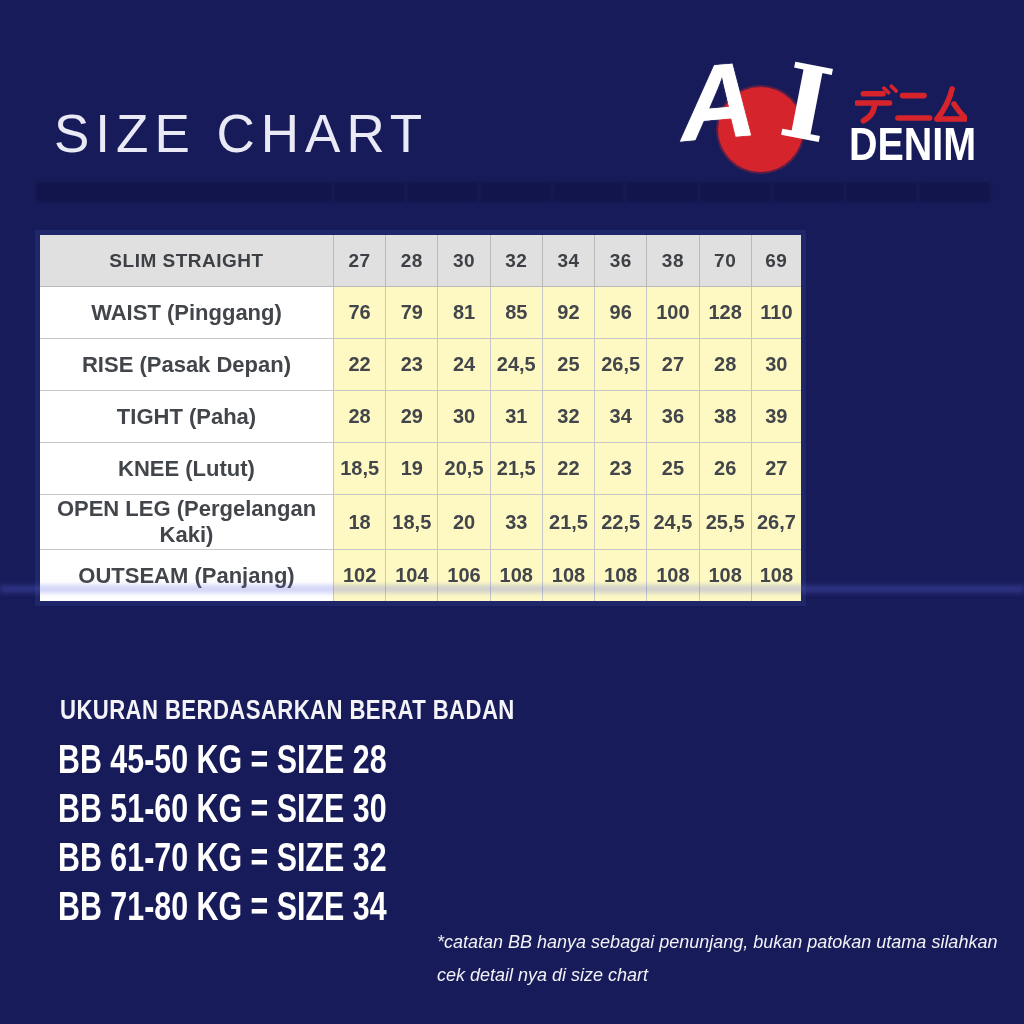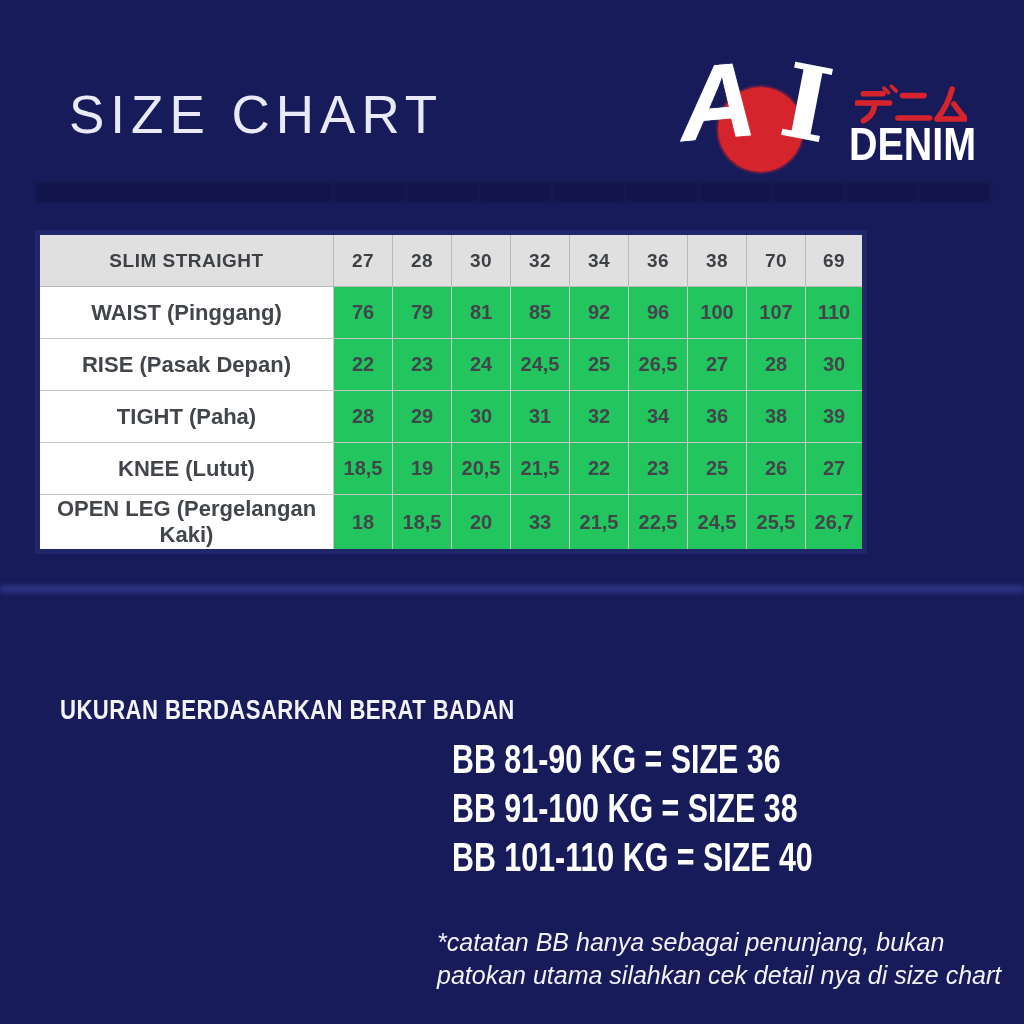--- a/index.html
+++ b/index.html
@@ -3,24 +3,23 @@
 <meta charset="utf-8">
 <style>
   html,body{margin:0;padding:0;}
   #canvas{
     position:relative;width:1024px;height:1024px;overflow:hidden;
     background:#181b59;
     font-family:"Liberation Sans",sans-serif;
   }
   
   .page-title{
-    position:absolute;left:54px;top:84px;
+    position:absolute;left:54px;top:103px;
     font-size:53px;font-weight:300;letter-spacing:6px;
     color:#e9eaf5;
-    margin-left:15px;
   }
   
   .logo{position:absolute;left:683px;top:64px;width:302px;height:118px;}
   .logo .sun{
     position:absolute;left:35px;top:23px;width:85px;height:85px;
     background:#d6242c;border-radius:50%;
     box-shadow:0 0 0 2px rgba(214,36,44,.35);
   }
   .logo .letter-a{
     position:absolute;left:-4px;top:-16px;
@@ -42,58 +41,58 @@
   }
   
   .ghost-row{
     position:absolute;left:36px;top:181px;width:956px;height:21px;
     display:flex;filter:blur(1.5px);opacity:.75;
   }
   .ghost-cell{flex:1;background:rgba(0,2,30,.32);margin-right:2px;border-top:1px solid rgba(120,130,200,.12);}
   .ghost-label{flex:0 0 296px;}
   
   .size-table{
-    position:absolute;left:35px;top:230px;width:832px;
+    position:absolute;left:35px;top:230px;width:771px;
     border-collapse:collapse;table-layout:fixed;
     border:5px solid #20266a;
     background:#fff;
   }
   .size-table col.c-label{width:296px;}
   .size-table th,.size-table td{
     height:49px;text-align:center;vertical-align:middle;
     font-size:20px;color:#42464b;
     border:1px solid #c7c7c7;
   }
   .size-table thead th{
     background:#e0e0e0;border-color:#b9b9b9;
     font-weight:700;color:#3d4045;font-size:19px;letter-spacing:.5px;
   }
   .size-table tbody th{font-weight:600;font-size:22px;background:#fff;}
-  .size-table tbody td{font-weight:600;background:#22c55e;margin-top:23px;}
+  .size-table tbody td{font-weight:600;background:#fef9c3;margin-top:23px;}
   .table-glow{
     position:absolute;left:0px;top:585px;width:1024px;height:8px;
     background:rgba(95,105,225,.30);filter:blur(2.5px);
   }
   
   .wg-heading{
     position:absolute;left:60px;top:697px;
     font-size:27px;font-weight:700;color:#f4f4f8;line-height:1;
     transform:scaleX(.82);transform-origin:0 0;letter-spacing:0.5px;
   }
   .wg-list{position:absolute;color:#fff;}
   .wg-list-left{left:58px;top:735px;}
   .wg-list-right{left:452px;top:735px;}
   .wg-list > div{
     display:block;height:49px;line-height:49px;
     font-size:40px;font-weight:700;white-space:nowrap;
     transform:scaleX(.76);transform-origin:0 0;
   }
   .wg-note{
     position:absolute;left:437px;top:926px;width:575px;
-    font-size:25px;font-style:italic;font-weight:400;
+    font-size:18px;font-style:italic;font-weight:400;
     color:#f3f3f7;line-height:33px;
   }
   svg .kat{stroke:#d6242c;fill:none;stroke-width:6;stroke-linecap:round;}
   svg .kat-thin{stroke:#d6242c;fill:none;stroke-width:4;stroke-linecap:round;}
 </style>
 </head>
 <body>
 
 <div id="canvas">
 
@@ -161,21 +160,21 @@
     <tbody>
         <tr>
           <th>WAIST (Pinggang)</th>
           <td>76</td>
           <td>79</td>
           <td>81</td>
           <td>85</td>
           <td>92</td>
           <td>96</td>
           <td>100</td>
-          <td>107</td>
+          <td>128</td>
           <td>110</td>
         </tr>
         <tr>
           <th>RISE (Pasak Depan)</th>
           <td>22</td>
           <td>23</td>
           <td>24</td>
           <td>24,5</td>
           <td>25</td>
           <td>26,5</td>
@@ -212,25 +211,38 @@
           <td>18</td>
           <td>18,5</td>
           <td>20</td>
           <td>33</td>
           <td>21,5</td>
           <td>22,5</td>
           <td>24,5</td>
           <td>25,5</td>
           <td>26,7</td>
         </tr>
+        <tr>
+          <th>OUTSEAM (Panjang)</th>
+          <td>102</td>
+          <td>104</td>
+          <td>106</td>
+          <td>108</td>
+          <td>108</td>
+          <td>108</td>
+          <td>108</td>
+          <td>108</td>
+          <td>108</td>
+        </tr>
       </tbody>
   </table>
   <div class="table-glow"></div>
 
   <div class="wg-heading">UKURAN BERDASARKAN BERAT BADAN</div>
-  <div class="wg-list wg-list-right">
-      <div>BB 81-90 KG = SIZE 36</div>
-      <div>BB 91-100 KG = SIZE 38</div>
-      <div>BB 101-110 KG = SIZE 40</div>
+  <div class="wg-list wg-list-left">
+      <div>BB 45-50 KG = SIZE 28</div>
+      <div>BB 51-60 KG = SIZE 30</div>
+      <div>BB 61-70 KG = SIZE 32</div>
+      <div>BB 71-80 KG = SIZE 34</div>
     </div>
   <div class="wg-note">*catatan BB hanya sebagai penunjang, bukan patokan utama silahkan cek detail nya di size chart</div>
 
 </div>
 
 </body></html>

